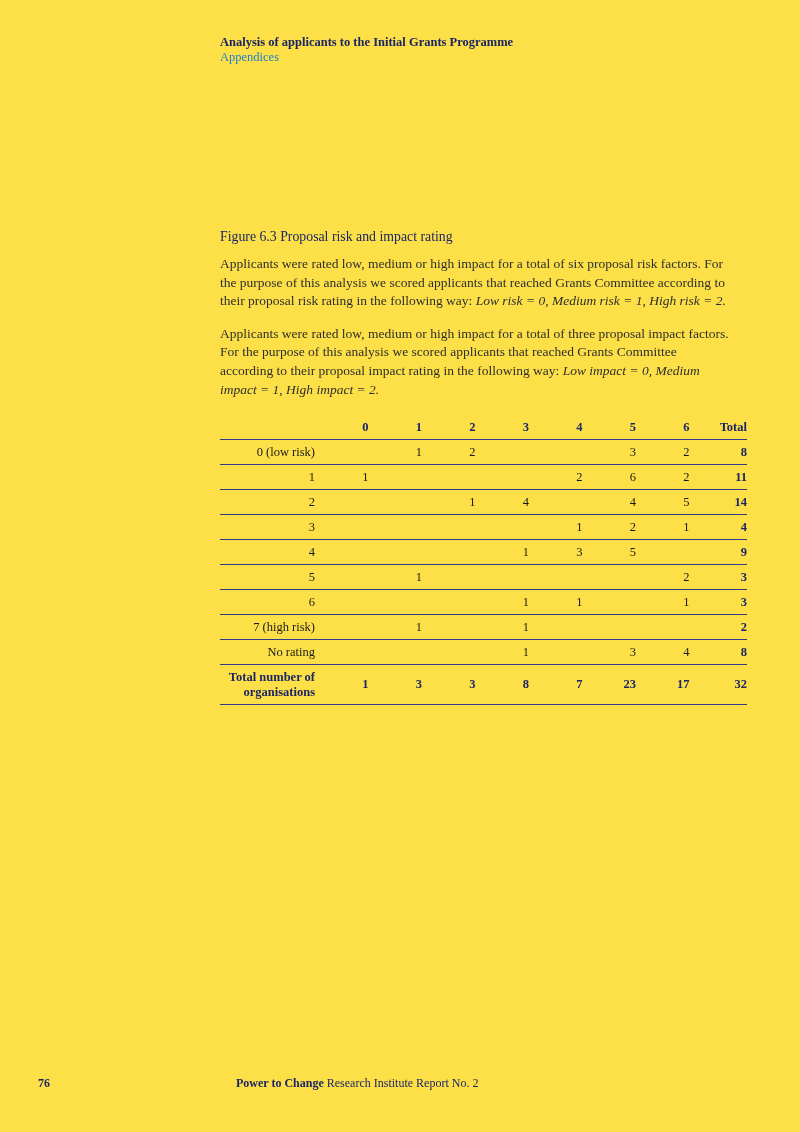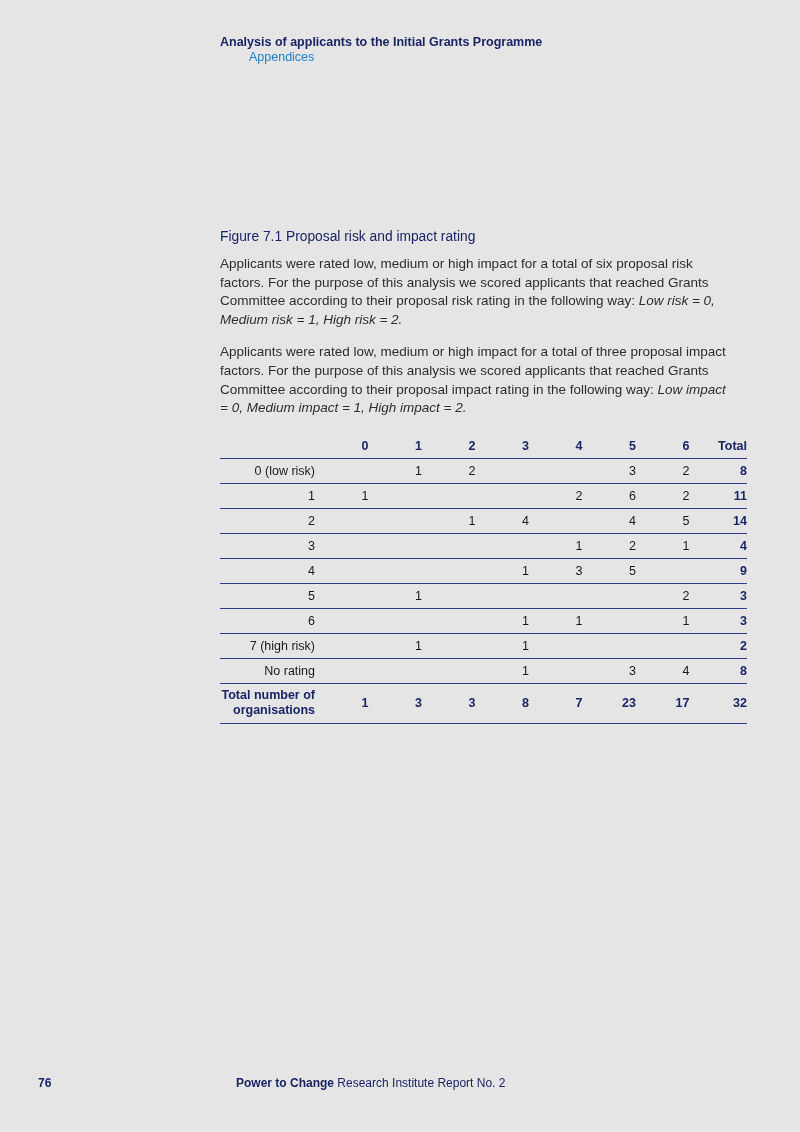--- a/index.html
+++ b/index.html
@@ -4,39 +4,38 @@
 <style>
   html, body {
     margin: 0;
     padding: 0;
     background: #ffffff;
   }
   .page {
     position: relative;
     width: 800px;
     height: 1132px;
-    background: #e5e5e5;
-    font-family: Liberation Sans, sans-serif;
+    background: #fde047;
+    font-family: Liberation Serif, serif;
     overflow: hidden;
   }
   
   .running-header {
     position: absolute;
     left: 220px;
     top: 35px;
     font-size: 12.5px;
     line-height: 15px;
   }
   .running-header .rh-title {
     color: #1b2566;
     font-weight: bold;
   }
   .running-header .rh-section {
     color: #1f80c9;
-    margin-left: 29px;
   }
   
   .content {
     position: absolute;
     left: 220px;
     top: 228px;
     width: 527px;
     color: #2e2e2e;
   }
   .figure-title {
@@ -122,21 +121,21 @@
 <body>
 
 <div class="page">
 
   <div class="running-header">
     <div class="rh-title">Analysis of applicants to the Initial Grants Programme</div>
     <div class="rh-section">Appendices</div>
   </div>
 
   <div class="content">
-    <h2 class="figure-title">Figure 7.1 Proposal risk and impact rating</h2>
+    <h2 class="figure-title">Figure 6.3 Proposal risk and impact rating</h2>
 
     <p><span>Applicants were rated low, medium or high impact for a total of six proposal risk factors. For the purpose of this analysis we scored applicants that reached Grants Committee according to their proposal risk rating in the following way: </span><span class="ital">Low risk = 0, Medium risk = 1, High risk = 2.</span></p>
 
     <p><span>Applicants were rated low, medium or high impact for a total of three proposal impact factors. For the purpose of this analysis we scored applicants that reached Grants Committee according to their proposal impact rating in the following way: </span><span class="ital">Low impact = 0, Medium impact = 1, High impact = 2.</span></p>
 
     <table class="matrix">
       <colgroup>
         <col class="c-label">
         <col class="c-num">
           <col class="c-num">

